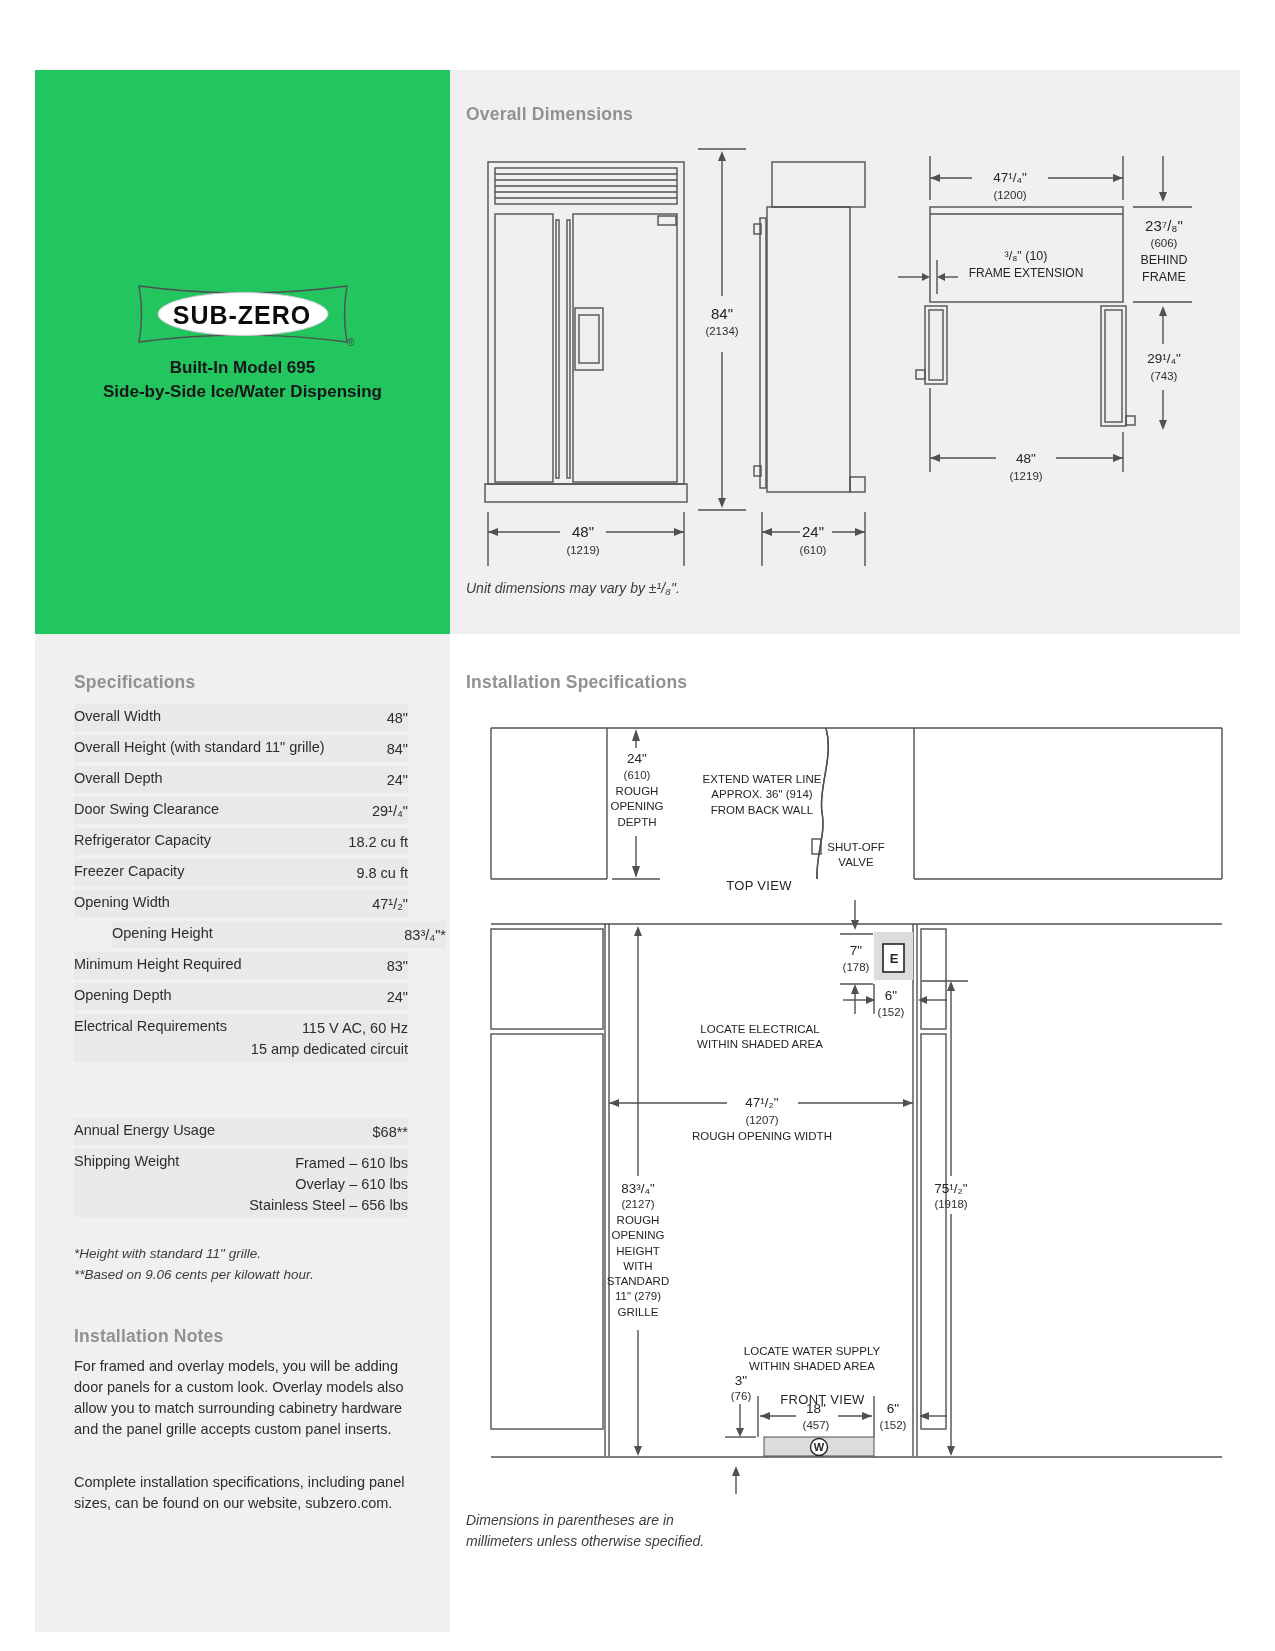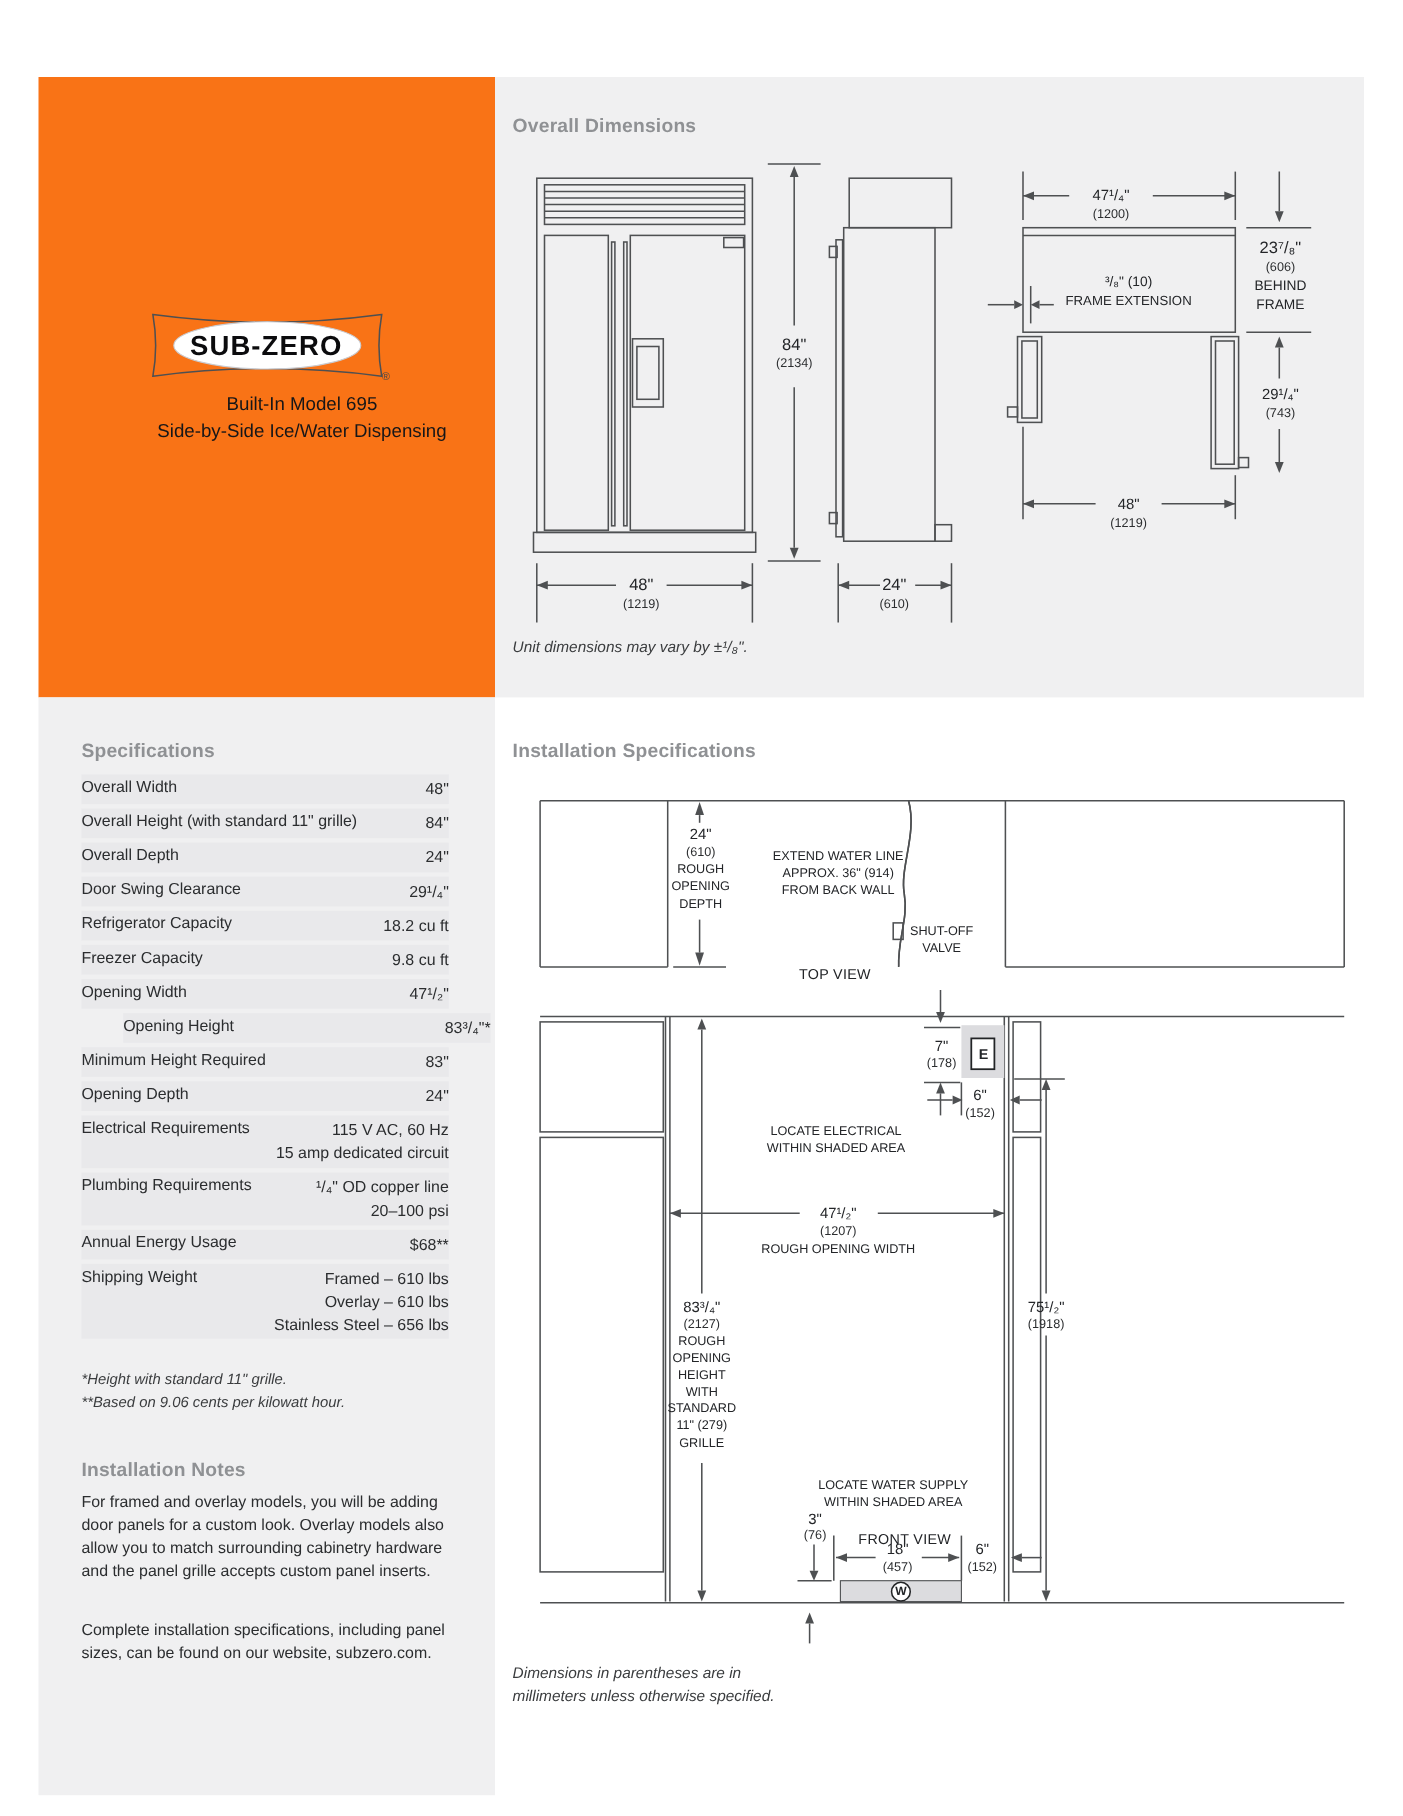--- a/index.html
+++ b/index.html
@@ -1,35 +1,35 @@
 <!DOCTYPE html>
 <html><head>
 <meta charset="utf-8">
 <style>
   html,body{margin:0;padding:0;background:#fff;}
   .page{position:relative;width:1275px;height:1651px;background:#ffffff;overflow:hidden;
         font-family:"Liberation Sans","DejaVu Sans",sans-serif;color:#232528;}
   .abs{position:absolute;}
-  .panel-brand{left:35px;top:70px;width:415px;height:564px;background:#f97316;}
+  .panel-brand{left:35px;top:70px;width:415px;height:564px;background:#22c55e;}
   .panel-overall{left:450px;top:70px;width:790px;height:564px;background:#f0f0f1;}
   .panel-specs{left:35px;top:634px;width:415px;height:998px;background:#f0f0f1;}
   .sec-h{font-size:17.5px;font-weight:bold;color:#8f9194;letter-spacing:.2px;}
   .lbl{position:absolute;transform:translateX(-50%);text-align:center;white-space:pre-line;
        font-size:11.5px;line-height:1.33;color:#232528;}
   .dim{font-size:13.5px;}
   .dim-lg{font-size:15px;}
   .mm{font-size:11.5px;color:#2c2e30;}
   .cap{font-size:13px;letter-spacing:.3px;}
   .note-it{font-style:italic;font-size:14px;color:#3a3c3e;white-space:pre-line;line-height:1.5;}
   .spec-row{position:absolute;left:74px;width:334px;background:#e9e9eb;display:flex;
             justify-content:space-between;align-items:flex-start;padding-top:4px;box-sizing:border-box;}
   .spec-label{font-size:14.5px;color:#2b2d2f;}
   .spec-value{font-size:14.5px;color:#2b2d2f;text-align:right;white-space:pre-line;line-height:1.45;}
-  .model-title{position:absolute;left:35px;width:415px;text-align:center;font-weight:normal;
-               font-size:17px;color:#161618;padding-left:32px;}
+  .model-title{position:absolute;left:35px;width:415px;text-align:center;font-weight:bold;
+               font-size:17px;color:#161618;}
   .body-text{position:absolute;left:74px;width:350px;font-size:14.5px;line-height:21px;color:#2b2d2f;}
   .logo-text{position:absolute;font-weight:bold;font-size:25px;letter-spacing:1px;color:#0b0b0d;
              transform:translateX(-50%);}
   .ebox-letter{font-weight:bold;font-size:13px;}
   .wmark{font-weight:bold;font-size:11px;}
   svg{position:absolute;overflow:visible;}
   svg line, svg path, svg rect.o, svg circle.o{stroke:#4e5052;stroke-width:1.4;fill:none;}
   svg polygon{fill:#4e5052;stroke:none;}
 </style>
 </head>
@@ -199,25 +199,20 @@
     <span class="spec-value">83"</span>
   </div>
   <div class="spec-row" style="top:983px;height:27px;">
     <span class="spec-label">Opening Depth</span>
     <span class="spec-value">24"</span>
   </div>
   <div class="spec-row" style="top:1014px;height:48px;">
     <span class="spec-label">Electrical Requirements</span>
     <span class="spec-value">115 V AC, 60 Hz
 15 amp dedicated circuit</span>
-  </div>
-  <div class="spec-row" style="top:1066px;height:48px;">
-    <span class="spec-label">Plumbing Requirements</span>
-    <span class="spec-value">¹/₄" OD copper line
-20–100 psi</span>
   </div>
   <div class="spec-row" style="top:1118px;height:27px;">
     <span class="spec-label">Annual Energy Usage</span>
     <span class="spec-value">$68**</span>
   </div>
   <div class="spec-row" style="top:1149px;height:68px;">
     <span class="spec-label">Shipping Weight</span>
     <span class="spec-value">Framed – 610 lbs
 Overlay – 610 lbs
 Stainless Steel – 656 lbs</span>

